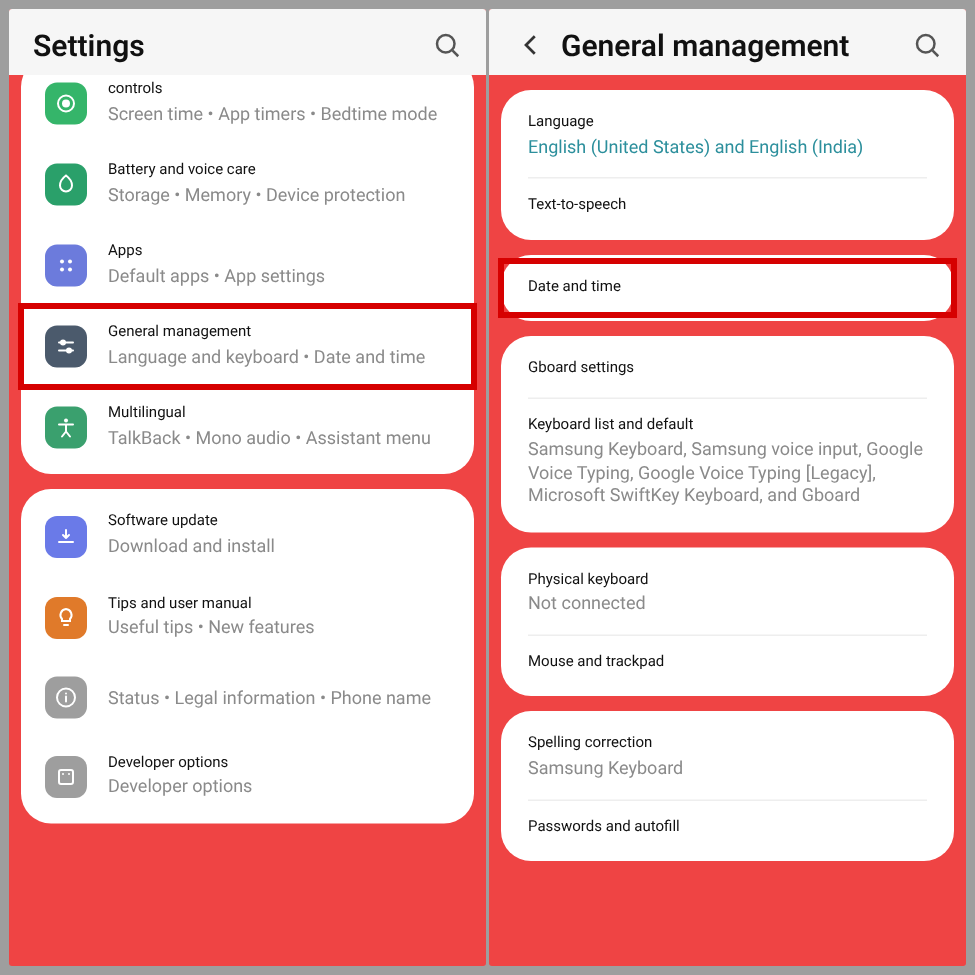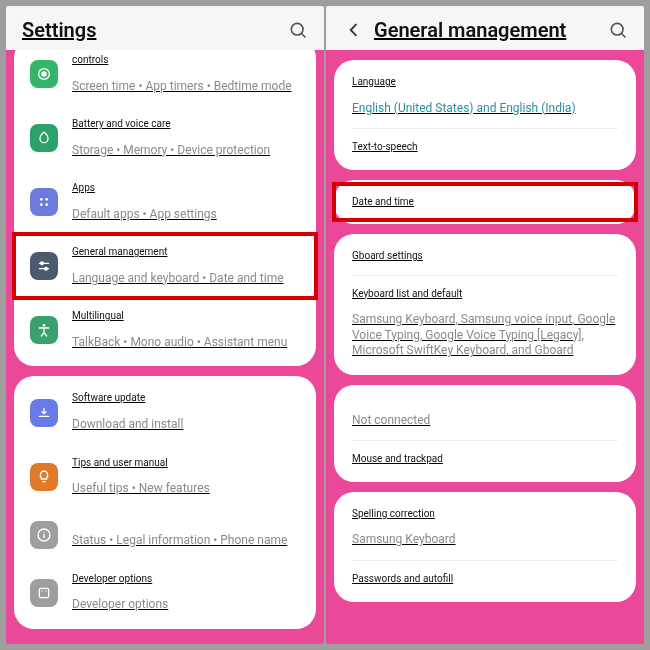--- a/index.html
+++ b/index.html
@@ -8,26 +8,25 @@
     background: #9e9e9e;
     width: 650px;
     height: 650px;
     overflow: hidden;
     display: flex;
     padding: 6px;
     gap: 2px;
   }
   .panel {
     flex: 1;
-    background: #ec4899;
+    background: #ef4444;
     border-radius: 2px;
     display: flex;
     flex-direction: column;
     overflow: hidden;
-    text-decoration: underline;
   }
   .header {
     display: flex;
     align-items: center;
     padding: 12px 14px 8px 16px;
     background: #f6f6f6;
     gap: 8px;
   }
   .header .title {
     font-size: 20px;
@@ -83,21 +82,21 @@
   .texts { flex: 1; min-width: 0; }
   .label {
     font-size: 10px;
     color: #111;
     line-height: 1.25;
   }
   .sub {
     font-size: 12px;
     color: #8a8a8a;
     line-height: 1.3;
-    margin-top: 12px;
+    margin-top: 2px;
   }
   .sub.acc { color: #2c8f9c; }
   .divider {
     height: 1px;
     background: #eee;
     margin: 0 18px;
   }
   .highlight {
     outline: 4px solid #d60000;
     outline-offset: -2px;
@@ -286,20 +285,21 @@
         <div class="row noicon">
           <div class="texts">
             <div class="label">Keyboard list and default</div>
             <div class="sub">Samsung Keyboard, Samsung voice input, Google Voice Typing, Google Voice Typing [Legacy], Microsoft SwiftKey Keyboard, and Gboard</div>
           </div>
         </div>
       </div>
       <div class="card">
         <div class="row noicon">
           <div class="texts">
+            <div class="label">Physical keyboard</div>
             <div class="sub">Not connected</div>
           </div>
         </div>
         <div class="divider"></div>
         <div class="row noicon">
           <div class="texts">
             <div class="label">Mouse and trackpad</div>
           </div>
         </div>
       </div>

